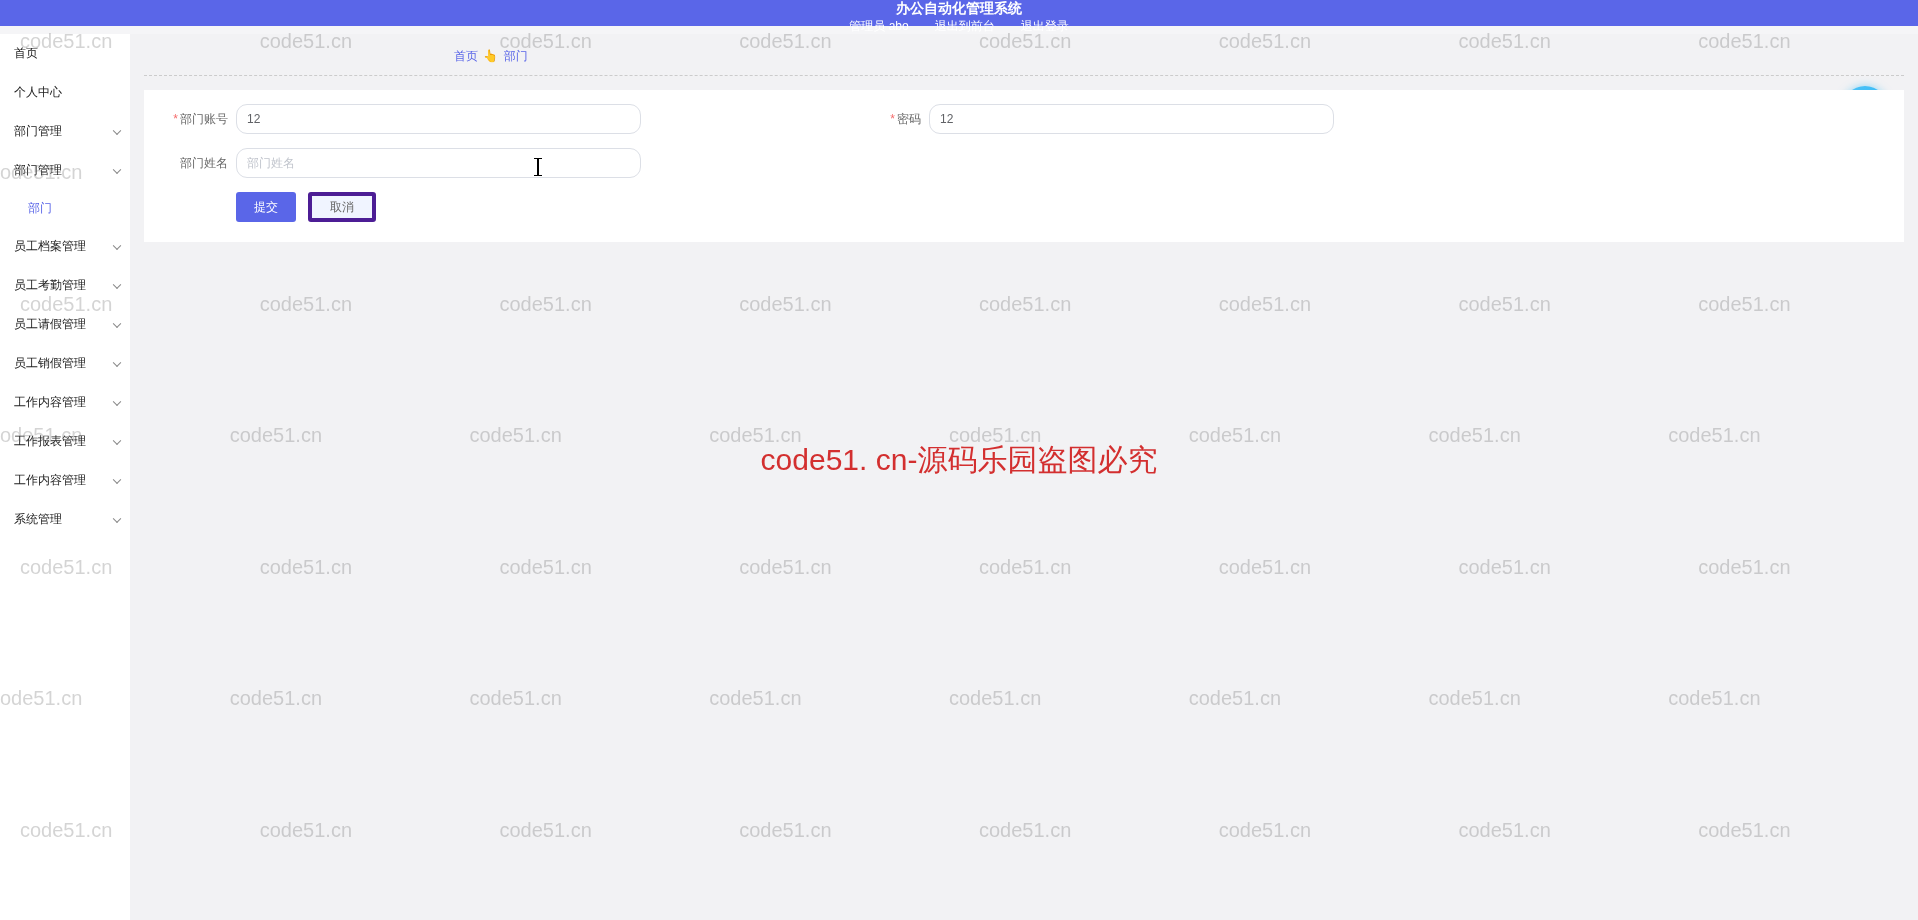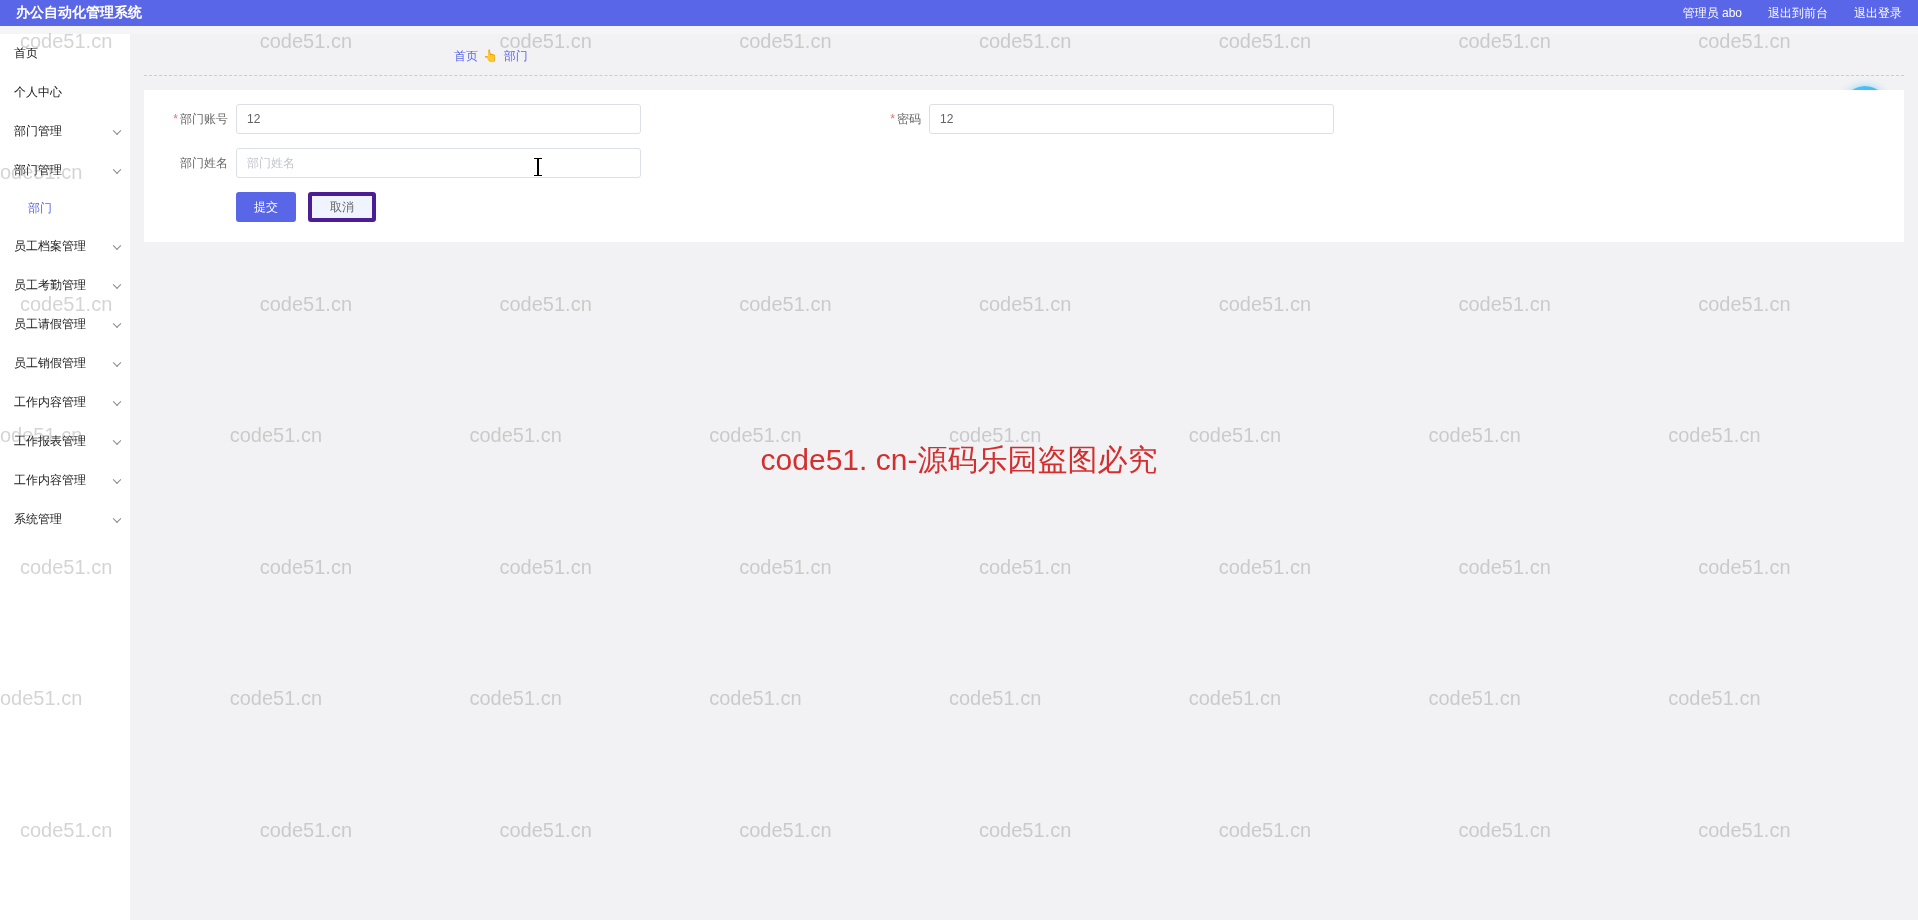--- a/index.html
+++ b/index.html
@@ -15,20 +15,21 @@
       overflow: hidden;
     }
     .header {
       height: 26px;
       background: #5a66e8;
       color: #fff;
       display: flex;
       align-items: center;
       justify-content: space-between;
       padding: 0 16px;
+      flex-direction: column;
     }
     .header-title {
       font-size: 14px;
       font-weight: bold;
     }
     .header-right {
       display: flex;
       gap: 26px;
       font-size: 12px;
     }
@@ -115,21 +116,21 @@
       color: #666;
       margin-right: 8px;
     }
     .form-label .required {
       color: #f56c6c;
       margin-right: 2px;
     }
     .form-input {
       height: 30px;
       border: 1px solid #dcdfe6;
-      border-radius: 3px;
+      border-radius: 11px;
       padding: 0 10px;
       font-size: 12px;
       width: 405px;
       outline: none;
       color: #606266;
     }
     .form-input::placeholder {
       color: #c0c4cc;
     }
     .btn-row {

